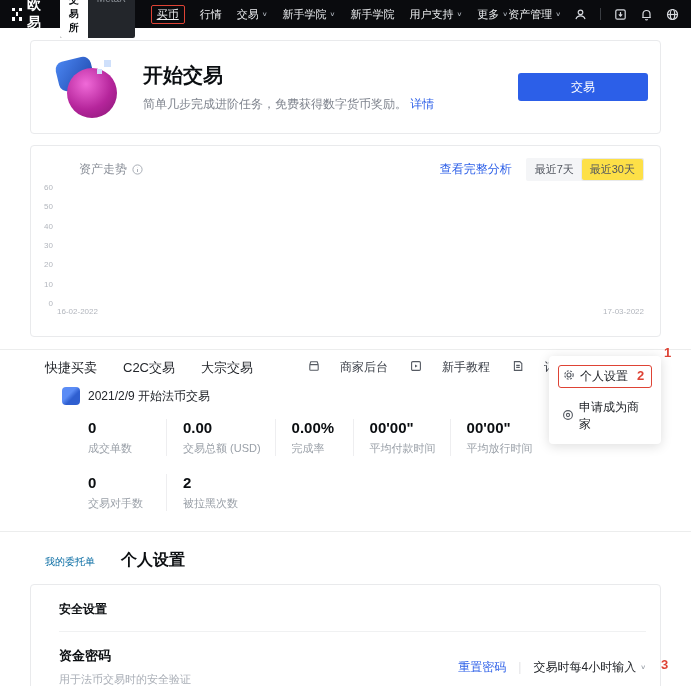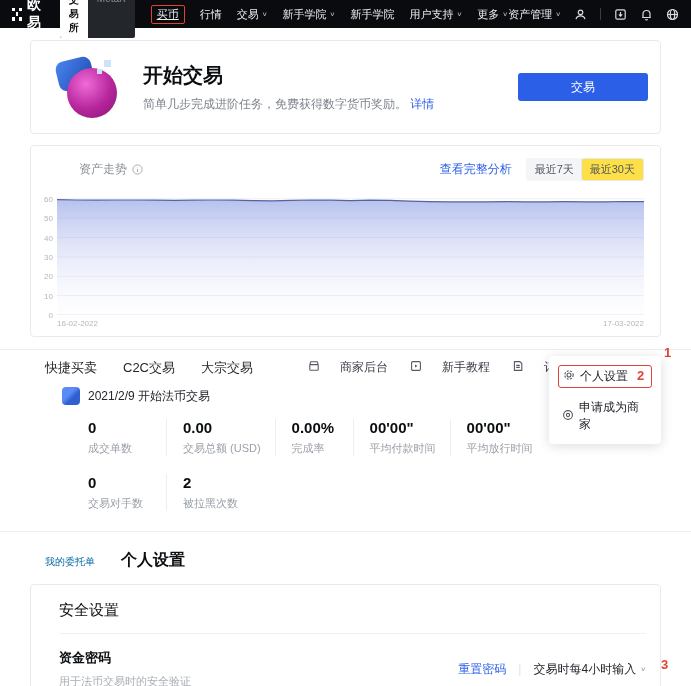--- a/index.html
+++ b/index.html
@@ -48,21 +48,21 @@
   
   .chart-card { margin-top:11px; height:192px; padding:12px 16px 22px 8px; }
   .chart-head { display:flex; align-items:center; padding-left:40px; font-size:12px; color:#8a8f98; }
   .chart-title-wrap { display:flex; align-items:center; gap:5px; }
   .info-ic svg { stroke:#a9aeb6; fill:none; stroke-width:1; display:block; }
   .chart-head-right { margin-left:auto; display:flex; align-items:center; gap:14px; }
   .analysis { font-size:12px; }
   .segment { display:flex; background:#f4f5f7; border-radius:2px; padding:1px; font-size:11px; }
   .seg { padding:3px 8px; color:#50555e; border-radius:2px; cursor:pointer; white-space:nowrap; }
   .seg.active { background:#fde047; box-shadow:0 0 0 1px #e8e9eb; }
-  .chart-body { display:flex; margin-top:12px; position:relative; }
+  .chart-body { display:flex; position:relative;flex-direction:column; }
   .y-axis { width:18px; position:relative; height:122px; flex:none; }
   .ytick { position:absolute; right:4px; transform:translateY(-50%); font-size:8px; color:#b2b6bd; }
   .plot { position:relative; flex:1; height:122px; }
   .x-labels { position:absolute; left:18px; right:0; top:126px; display:flex; justify-content:space-between;
      font-size:8px; color:#b2b6bd; }
 
   
   .trade-bar { margin-top:12px; border-top:1px solid #eceded; display:flex; align-items:center;
      padding:7px 32px 5px 45px; }
   .trade-tabs { display:flex; gap:26px; font-size:13px; color:#23262b; }
@@ -95,21 +95,21 @@
 
   .anno { position:absolute; color:var(--red); font-size:13px; font-weight:bold; z-index:31; }
 
   
   .section-tabs { display:flex; align-items:baseline; gap:26px; margin:18px 30px 0; padding-left:15px; }
   .stab { font-size:10px; color:#0369a1; cursor:pointer; }
   .stab.active { font-size:16px; font-weight:bold; color:#0b0e11; }
 
   
   .security-card { margin-top:13px; padding:16px 14px 18px 28px; }
-  .sec-title { font-size:15px; font-weight:normal; }
+  .sec-title { font-size:12px; font-weight:bold; }
   .sep { border:none; border-top:1px solid #f0f1f2; margin:13px 0 15px; }
   .sec-row { display:flex; align-items:center; }
   .sec-item-title { font-size:13px; font-weight:bold; }
   .sec-item-desc { font-size:11px; color:#a9aeb6; margin-top:7px; }
   .sec-right { margin-left:auto; display:flex; align-items:center; gap:12px; font-size:12px; }
   .pipe { color:#e3e4e6; }
   .freq { color:#23262b; display:flex; align-items:center; gap:4px; cursor:pointer; }
   .freq .caret { color:#9aa0a8; }
 </style>
 </head>

